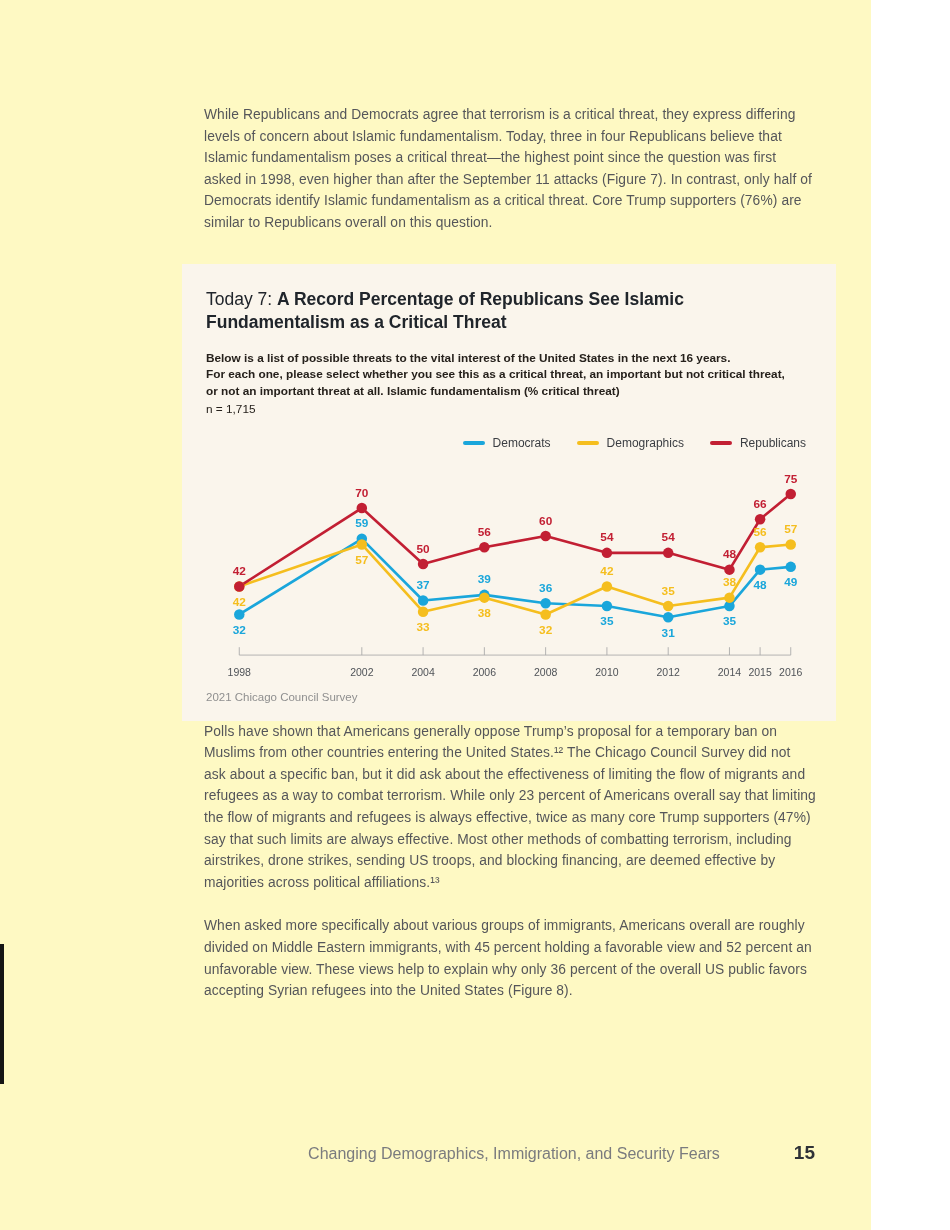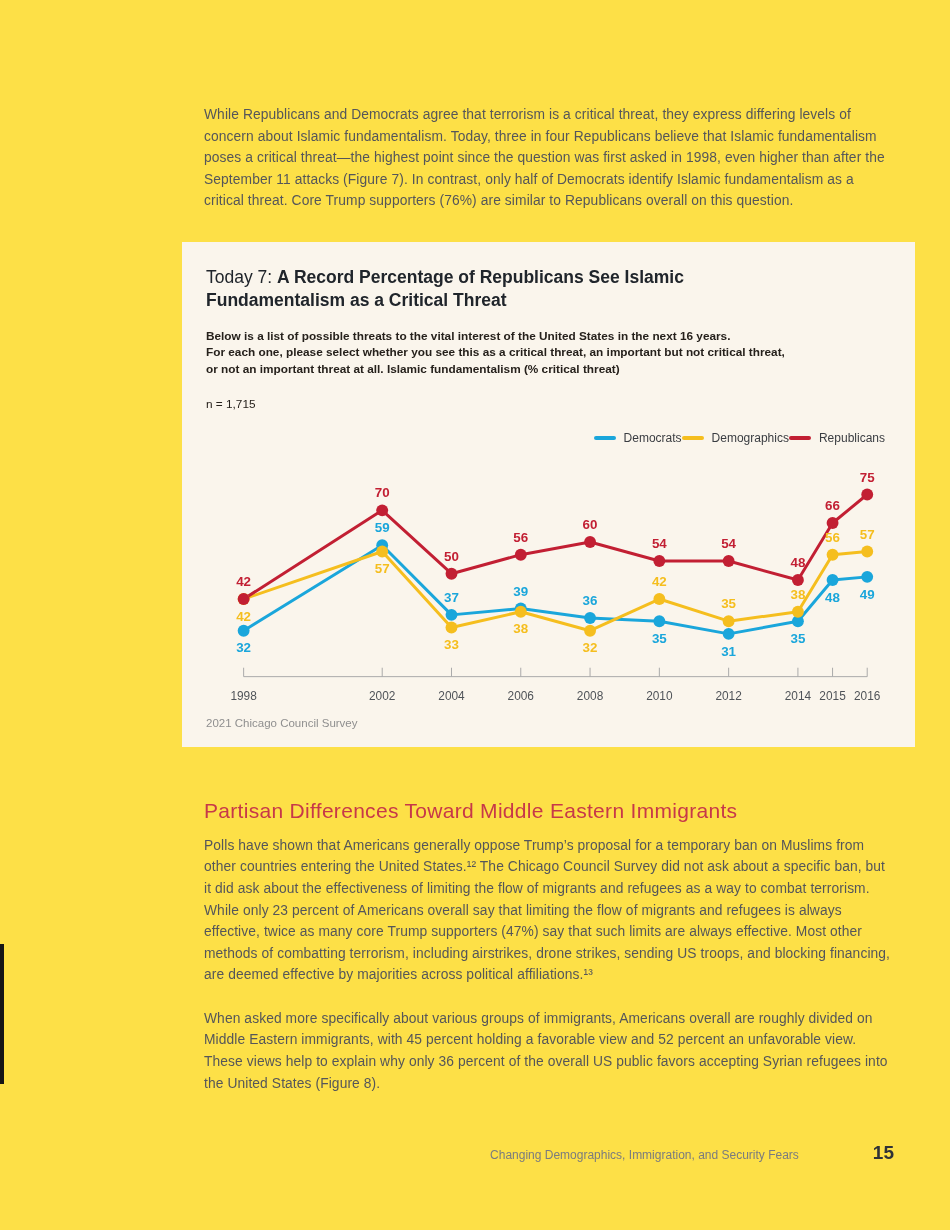--- a/index.html
+++ b/index.html
@@ -1,21 +1,21 @@
 <!DOCTYPE html>
 <html><head>
 <meta charset="utf-8">
 <style>
   * { box-sizing: border-box; }
   body { margin: 0; background: #ffffff; }
   .page {
     position: relative;
-    width: 950px;
+    width: 871px;
     height: 1230px;
-    background: #fde047;
+    background: #fef9c3;
     font-family: "Liberation Sans", sans-serif;
     overflow: hidden;
   }
   .edge-mark {
     position: absolute;
     left: 0; top: 944px;
     width: 4px; height: 140px;
     background: #151515;
   }
   .content { padding: 104px 35px 0 182px; }
@@ -45,26 +45,27 @@
     font-size: 11.8px;
     font-weight: bold;
     line-height: 16.5px;
     color: #26211C;
     white-space: pre-line;
     margin: 0;
   }
   .fig-n {
     font-size: 11.8px;
     color: #26211C;
-    margin: 20px 0 0 0;
+    margin: 3px 0 0 0;
   }
   .legend {
     display: flex;
     justify-content: flex-end;
     align-items: center;
+    gap: 26px;
     margin: 20px 4px 2px 0;
   }
   .legend-item {
     display: flex;
     align-items: center;
     gap: 8px;
     font-size: 12px;
     color: #3A3D42;
   }
   .legend-swatch {
@@ -91,21 +92,21 @@
   }
 
   .footer {
     position: absolute;
     right: 56px;
     bottom: 66px;
     display: flex;
     align-items: baseline;
     gap: 74px;
   }
-  .footer-text { font-size: 12px; color: #7A7B7E; }
+  .footer-text { font-size: 16px; color: #7A7B7E; }
   .page-num { font-size: 19px; font-weight: bold; color: #2F3237; }
 </style>
 </head>
 <body>
 
 <div class="page">
 
   <div class="edge-mark"></div>
 
   <div class="content">
@@ -219,21 +220,20 @@
           <text x="598" y="121.4" text-anchor="middle" fill="#C21F33" class="value-label">48</text>
           <circle cx="633" cy="76.8" r="6" fill="#C21F33"></circle>
           <text x="633" y="63.8" text-anchor="middle" fill="#C21F33" class="value-label">66</text>
           <circle cx="668" cy="48" r="6" fill="#C21F33"></circle>
           <text x="668" y="35" text-anchor="middle" fill="#C21F33" class="value-label">75</text>
         </svg>
 
       <p class="fig-source">2021 Chicago Council Survey</p>
     </div>
 
-    <h2 class="section-heading">Partisan Differences Toward Middle Eastern Immigrants</h2>
 
     <p class="body-text para">Polls have shown that Americans generally oppose Trump’s proposal for a temporary ban on Muslims from other countries entering the United States.¹² The Chicago Council Survey did not ask about a specific ban, but it did ask about the effectiveness of limiting the flow of migrants and refugees as a way to combat terrorism. While only 23 percent of Americans overall say that limiting the flow of migrants and refugees is always effective, twice as many core Trump supporters (47%) say that such limits are always effective. Most other methods of combatting terrorism, including airstrikes, drone strikes, sending US troops, and blocking financing, are deemed effective by majorities across political affiliations.¹³</p>
     <p class="body-text para">When asked more specifically about various groups of immigrants, Americans overall are roughly divided on Middle Eastern immigrants, with 45 percent holding a favorable view and 52 percent an unfavorable view. These views help to explain why only 36 percent of the overall US public favors accepting Syrian refugees into the United States (Figure 8).</p>
 
   </div>
 
   <div class="footer">
     <span class="footer-text">Changing Demographics, Immigration, and Security Fears</span>
     <span class="page-num">15</span>
   </div>

